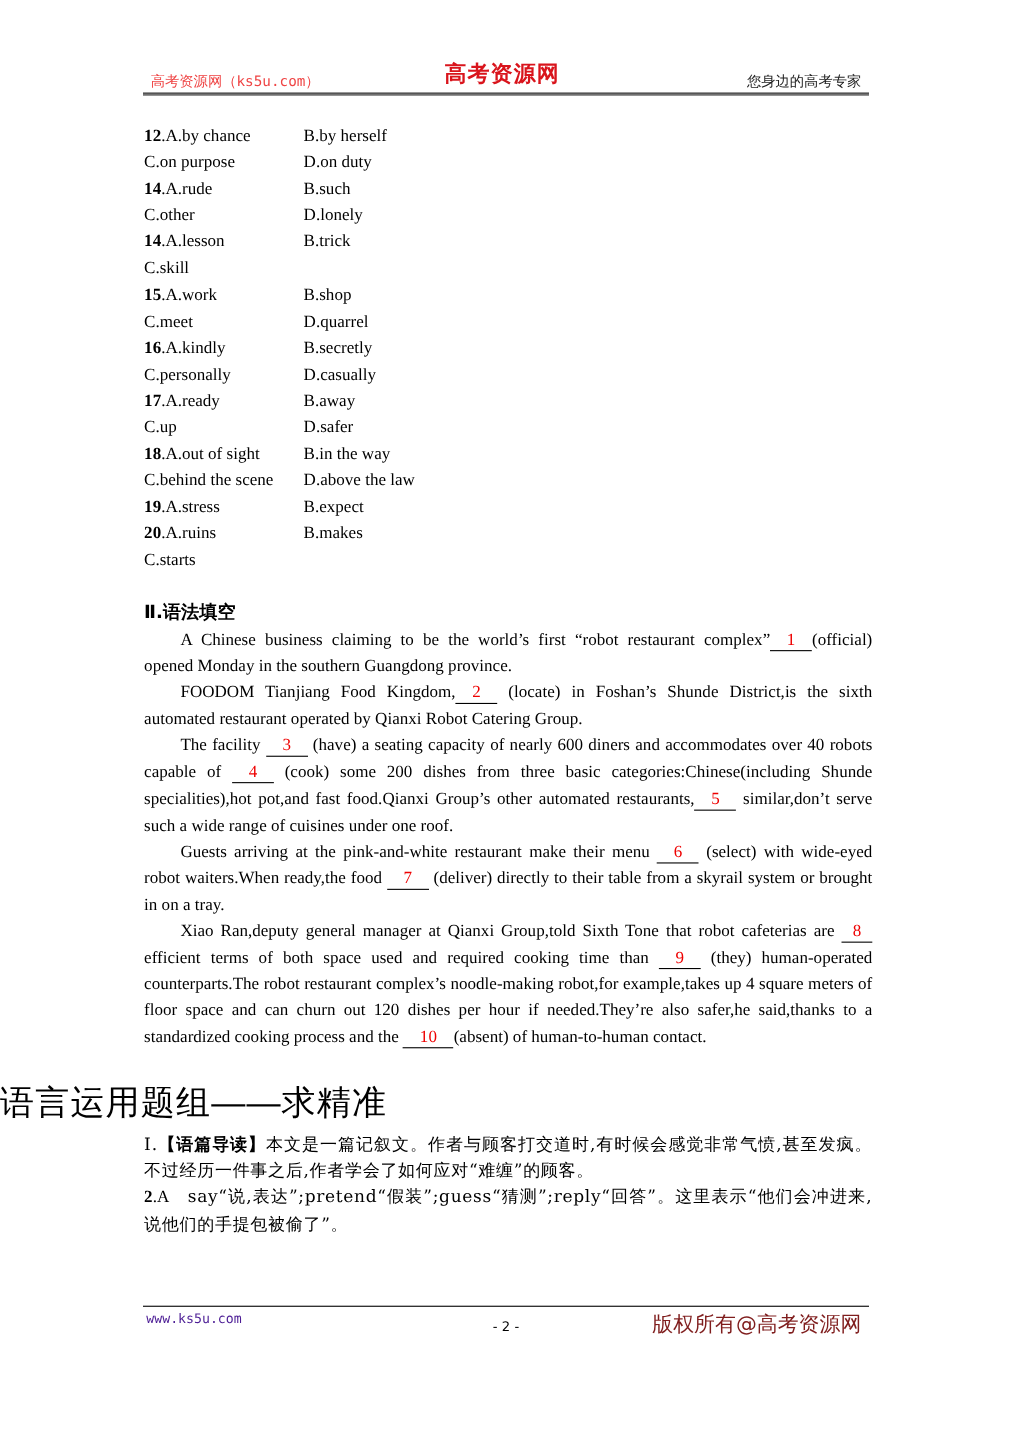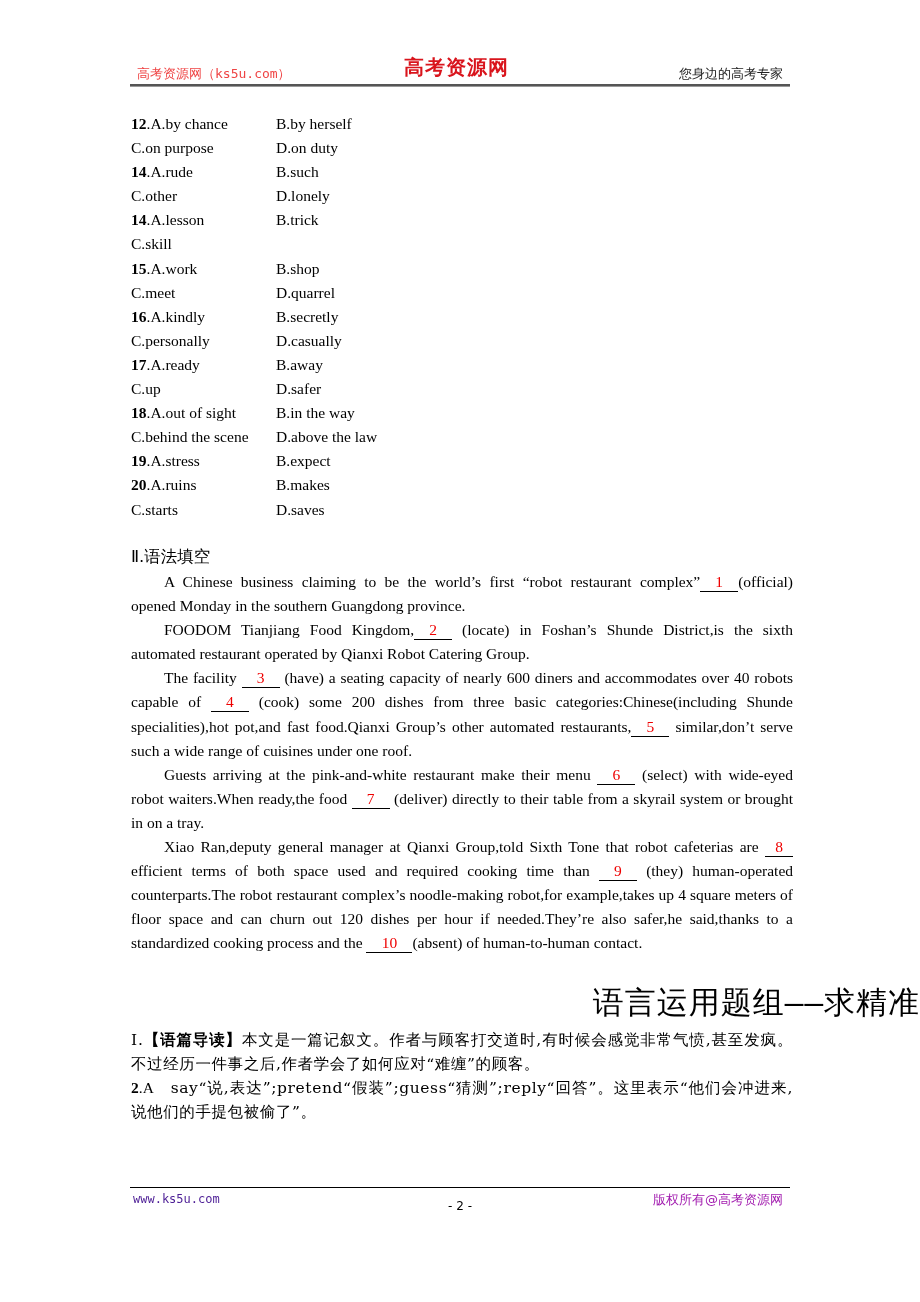--- a/index.html
+++ b/index.html
@@ -18,45 +18,45 @@
                 background: #555; border-bottom: 1px solid #999; }
 
     
     .options { position: absolute; left: 131px; top: 113px; width: 400px; }
     .opt-row { height: 24.1px; line-height: 22px; font-size: 15.5px; display: flex; white-space: nowrap; }
     .opt-c1 { width: 145px; }
     .opt-c2 { width: 200px; }
     .qnum { font-weight: bold; }
 
     .sec-title { position: absolute; left: 131px; top: 546px; font-size: 16.5px;
-                 font-family: "DejaVu Sans", sans-serif; font-weight: normal; }
+                 font-family: "DejaVu Sans", sans-serif; font-weight: bold; }
 
     
     .passage { position: absolute; left: 131px; top: 570px; width: 662px; font-size: 15.5px;
                line-height: 24.1px; }
     .passage p { margin: 0; text-indent: 33px; text-align: justify; }
     .blank { display: inline-block; border-bottom: 1px solid #000; text-align: center;
              color: #e00; line-height: 18px; text-indent: 0; }
 
-    .big-title { position: absolute; left: 0; width: 920px; top: 982px; text-align: right;
-                 font-size: 31px; font-family: Liberation Mono, monospace; letter-spacing: 1px; }
+    .big-title { position: absolute; left: 0; width: 920px; top: 982px; text-align: left;
+                 font-size: 31px; font-family: Liberation Sans, sans-serif; letter-spacing: 1px; }
 
     .answers { position: absolute; left: 131px; top: 1028px; width: 662px; font-size: 15.5px;
                line-height: 24px; font-family: "DejaVu Serif", serif; }
     .answers p { margin: 0; text-align: justify; letter-spacing: 0.6px; }
     .answers .bold { font-weight: bold; font-family: "DejaVu Sans", sans-serif; }
     .answers .en { font-family: "Liberation Serif", serif; letter-spacing: 0; }
     .answers .num { font-weight: bold; font-family: "Liberation Serif", serif; letter-spacing: 0; }
 
     .ftr-rule { position: absolute; left: 130px; top: 1187px; width: 660px; height: 1px; background: #000; }
     .ftr-left { position: absolute; left: 133px; top: 1192px; font-size: 12px; color: #4c1d95;
                 font-family: "DejaVu Sans Mono", "Liberation Mono", monospace; }
     .ftr-center { position: absolute; left: 0; width: 920px; top: 1199px; text-align: center;
                   font-size: 12px; font-family: "DejaVu Sans", sans-serif; }
-    .ftr-right { position: absolute; right: 137px; top: 1191px; font-size: 13px; color: #a21caf;
+    .ftr-right { position: absolute; right: 137px; top: 1191px; font-size: 19px; color: #7f1d1d;
                  font-family: "DejaVu Sans", sans-serif; }
   </style>
 </head>
 <body>
 
 <div class="page">
 
   <div class="hdr-left">高考资源网（ks5u.com）</div>
   <div class="hdr-logo">高考资源网</div>
   <div class="hdr-right">您身边的高考专家</div>
@@ -121,21 +121,20 @@
       <div class="opt-row">
         <div class="opt-c1"><span class="qnum">19</span><span>.A.stress</span></div>
         <div class="opt-c2">B.expect</div>
       </div>
       <div class="opt-row">
         <div class="opt-c1"><span class="qnum">20</span><span>.A.ruins</span></div>
         <div class="opt-c2">B.makes</div>
       </div>
       <div class="opt-row">
         <div class="opt-c1"><span>C.starts</span></div>
-        <div class="opt-c2">D.saves</div>
       </div>
     </div>
 
   <div class="sec-title">Ⅱ.语法填空</div>
 
   <div class="passage">
     <p><span>A Chinese business claiming to be the world’s first “robot restaurant complex”</span><span class="blank" style="width:38px">1</span><span>(official) opened Monday in the southern Guangdong province.</span></p>
     <p><span>FOODOM Tianjiang Food Kingdom,</span><span class="blank" style="width:38px">2</span><span> (locate) in Foshan’s Shunde District,is the sixth automated restaurant operated by Qianxi Robot Catering Group.</span></p>
     <p><span>The facility </span><span class="blank" style="width:38px">3</span><span> (have) a seating capacity of nearly 600 diners and accommodates over 40 robots capable of </span><span class="blank" style="width:38px">4</span><span> (cook) some 200 dishes from three basic categories:Chinese(including Shunde specialities),hot pot,and fast food.Qianxi Group’s other automated restaurants,</span><span class="blank" style="width:38px">5</span><span> similar,don’t serve such a wide range of cuisines under one roof.</span></p>
     <p><span>Guests arriving at the pink-and-white restaurant make their menu </span><span class="blank" style="width:38px">6</span><span> (select) with wide-eyed robot waiters.When ready,the food </span><span class="blank" style="width:38px">7</span><span> (deliver) directly to their table from a skyrail system or brought in on a tray.</span></p>

